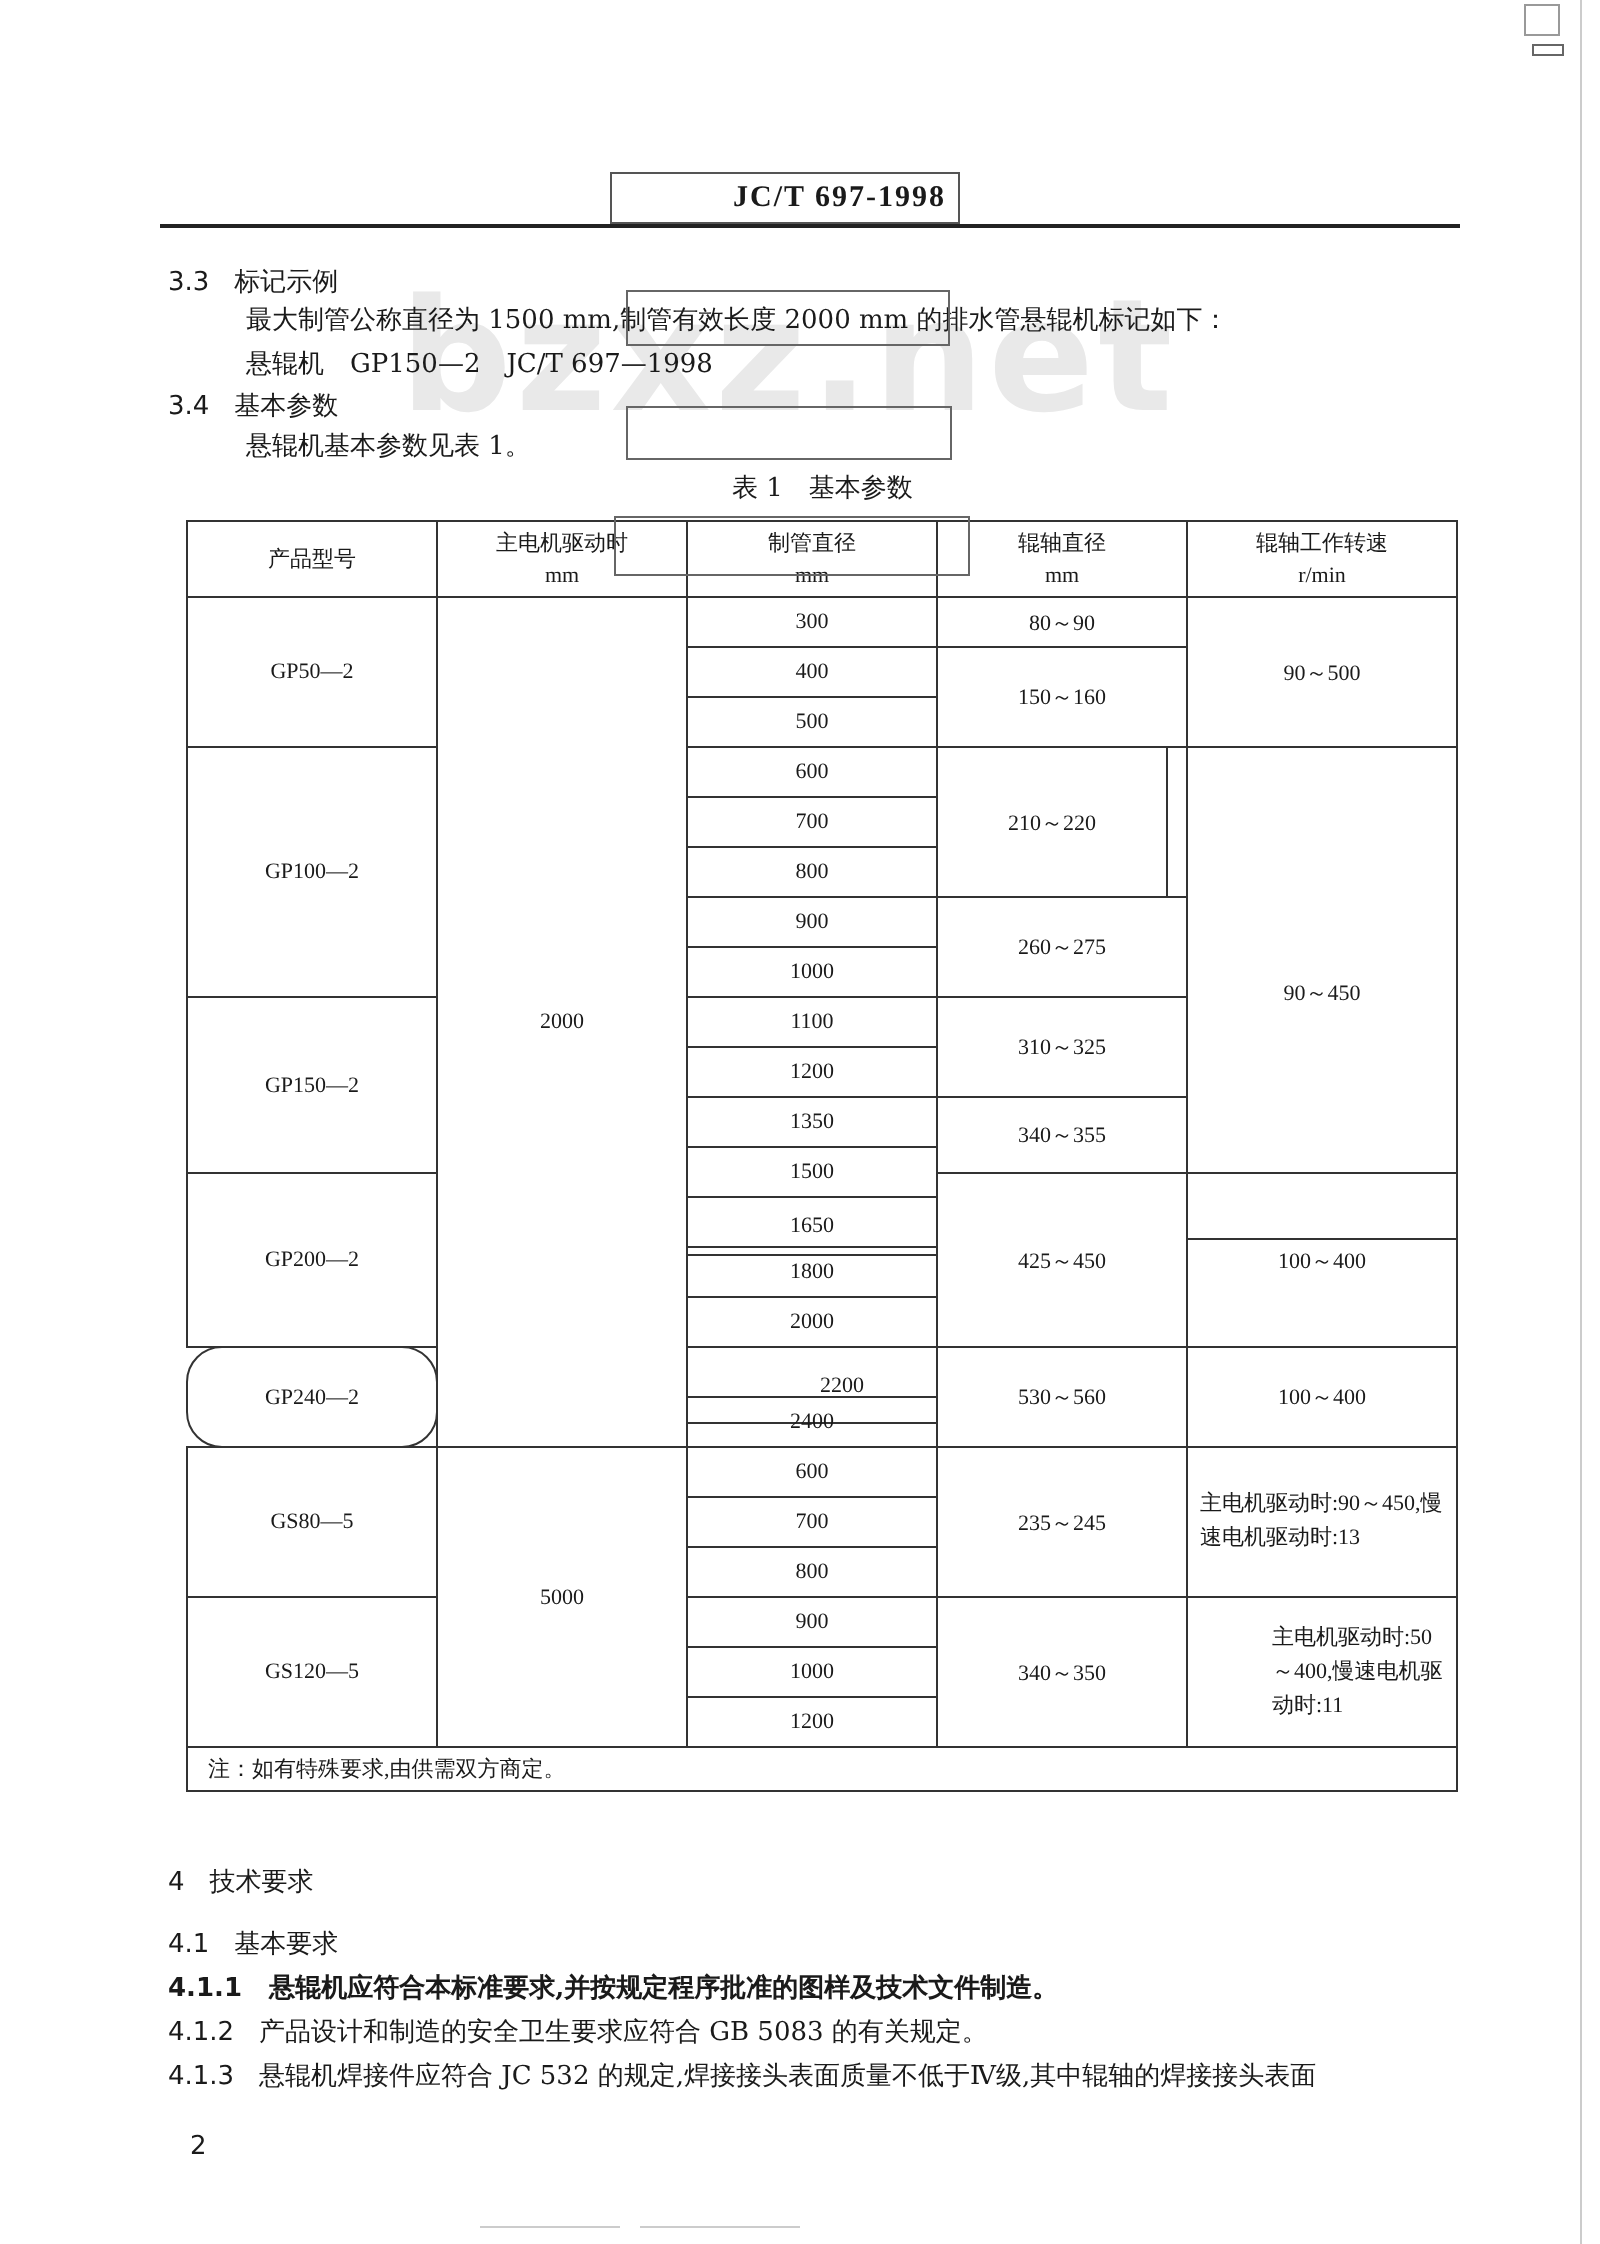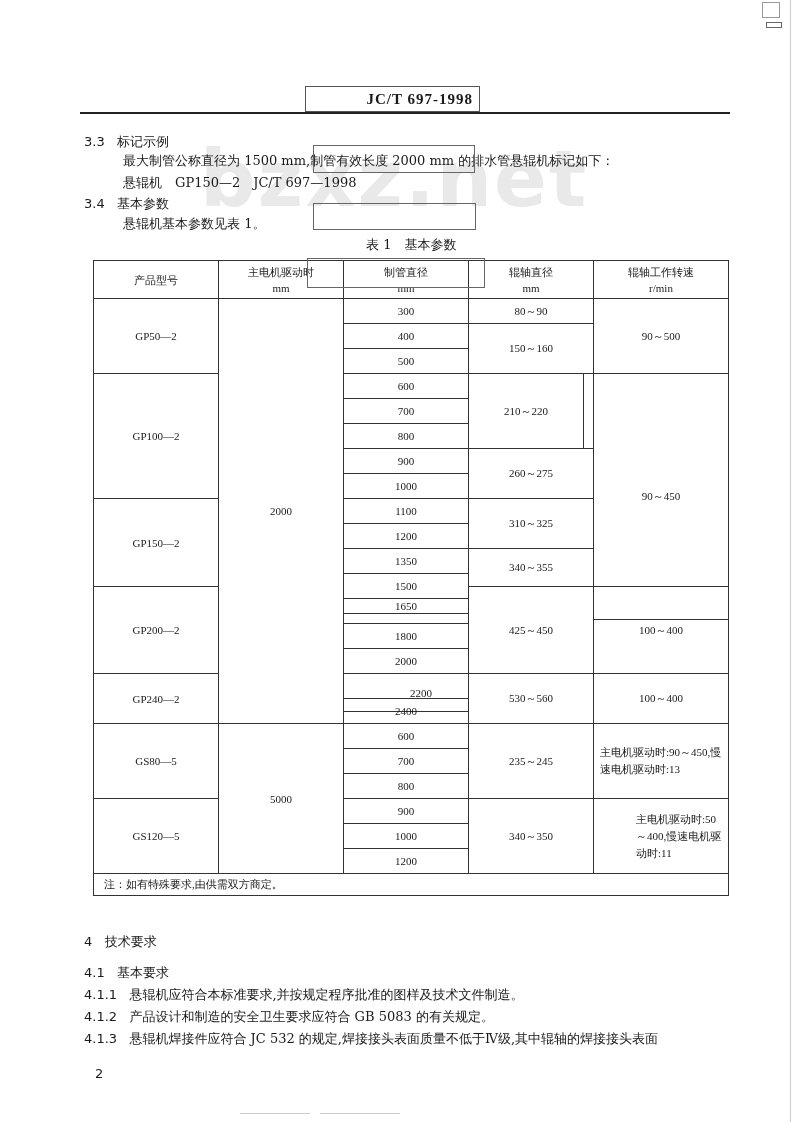--- a/index.html
+++ b/index.html
@@ -90,40 +90,40 @@
   </div>
   <div class="cell head" style="left:593px;top:260px;width:136px;height:39px;">
     <span>辊轴工作转速</span>
     <span>r/min</span>
   </div>
 
   <div class="cell" style="left:93px;top:298px;width:126px;height:76px;">GP50—2</div>
   <div class="cell" style="left:93px;top:373px;width:126px;height:126px;">GP100—2</div>
   <div class="cell" style="left:93px;top:498px;width:126px;height:89px;">GP150—2</div>
   <div class="cell" style="left:93px;top:586px;width:126px;height:88px;">GP200—2</div>
-  <div class="cell" style="left:93px;top:673px;width:126px;height:51px;">GP240—2</div>
+  <div class="cell" style="left:93px;top:673px;width:126px;height:51px;border-radius:18px;">GP240—2</div>
   <div class="cell" style="left:93px;top:723px;width:126px;height:76px;">GS80—5</div>
   <div class="cell" style="left:93px;top:798px;width:126px;height:76px;">GS120—5</div>
 
   <div class="cell" style="left:218px;top:298px;width:126px;height:426px;">2000</div>
   <div class="cell" style="left:218px;top:723px;width:126px;height:151px;">5000</div>
 
   <div class="cell" style="left:343px;top:298px;width:126px;height:26px;">300</div>
   <div class="cell" style="left:343px;top:323px;width:126px;height:26px;">400</div>
   <div class="cell" style="left:343px;top:348px;width:126px;height:26px;">500</div>
   <div class="cell" style="left:343px;top:373px;width:126px;height:26px;">600</div>
   <div class="cell" style="left:343px;top:398px;width:126px;height:26px;">700</div>
   <div class="cell" style="left:343px;top:423px;width:126px;height:26px;">800</div>
   <div class="cell" style="left:343px;top:448px;width:126px;height:26px;">900</div>
   <div class="cell" style="left:343px;top:473px;width:126px;height:26px;">1000</div>
   <div class="cell" style="left:343px;top:498px;width:126px;height:26px;">1100</div>
   <div class="cell" style="left:343px;top:523px;width:126px;height:26px;">1200</div>
   <div class="cell" style="left:343px;top:548px;width:126px;height:26px;">1350</div>
   <div class="cell" style="left:343px;top:573px;width:126px;height:26px;">1500</div>
-  <div class="cell" style="left:343px;top:598px;width:126px;height:16px;">1650</div>
+  <div class="cell" style="left:343px;top:598px;width:126px;height:30px;">1650</div>
   <div class="cell" style="left:343px;top:623px;width:126px;height:26px;">1800</div>
   <div class="cell" style="left:343px;top:648px;width:126px;height:26px;">2000</div>
   <div class="cell" style="left:343px;top:673px;width:126px;height:39px;padding-left:30px;">2200</div>
   <div class="cell" style="left:343px;top:698px;width:126px;height:26px;">2400</div>
   <div class="cell" style="left:343px;top:723px;width:126px;height:26px;">600</div>
   <div class="cell" style="left:343px;top:748px;width:126px;height:26px;">700</div>
   <div class="cell" style="left:343px;top:773px;width:126px;height:26px;">800</div>
   <div class="cell" style="left:343px;top:798px;width:126px;height:26px;">900</div>
   <div class="cell" style="left:343px;top:823px;width:126px;height:26px;">1000</div>
   <div class="cell" style="left:343px;top:848px;width:126px;height:26px;">1200</div>
@@ -152,21 +152,21 @@
 
   <div class="cell note" style="left:93px;top:873px;width:636px;height:23px;">注：如有特殊要求,由供需双方商定。</div>
 </div>
 
 <div class="abs txt sec z1" style="left:84px;top:932px;">
   <span>4</span>&nbsp;&nbsp;&nbsp;<span>技术要求</span>
 </div>
 <div class="abs txt sec z1" style="left:84px;top:963px;">
   <span>4.1</span>&nbsp;&nbsp;&nbsp;<span>基本要求</span>
 </div>
-<div class="abs txt z1" style="left:84px;top:985px;">
+<div class="abs txt z1" style="left:84px;top:985px;font-weight:bold;">
   <span class="sec">4.1.1</span>&nbsp;&nbsp;&nbsp;<span>悬辊机应符合本标准要求,并按规定程序批准的图样及技术文件制造。</span>
 </div>
 <div class="abs txt z1" style="left:84px;top:1007px;">
   <span class="sec">4.1.2</span>&nbsp;&nbsp;&nbsp;<span>产品设计和制造的安全卫生要求应符合 GB 5083 的有关规定。</span>
 </div>
 <div class="abs txt z1" style="left:84px;top:1029px;">
   <span class="sec">4.1.3</span>&nbsp;&nbsp;&nbsp;<span>悬辊机焊接件应符合 JC 532 的规定,焊接接头表面质量不低于Ⅳ级,其中辊轴的焊接接头表面</span>
 </div>
 
 <div class="abs pagenum">2</div>

